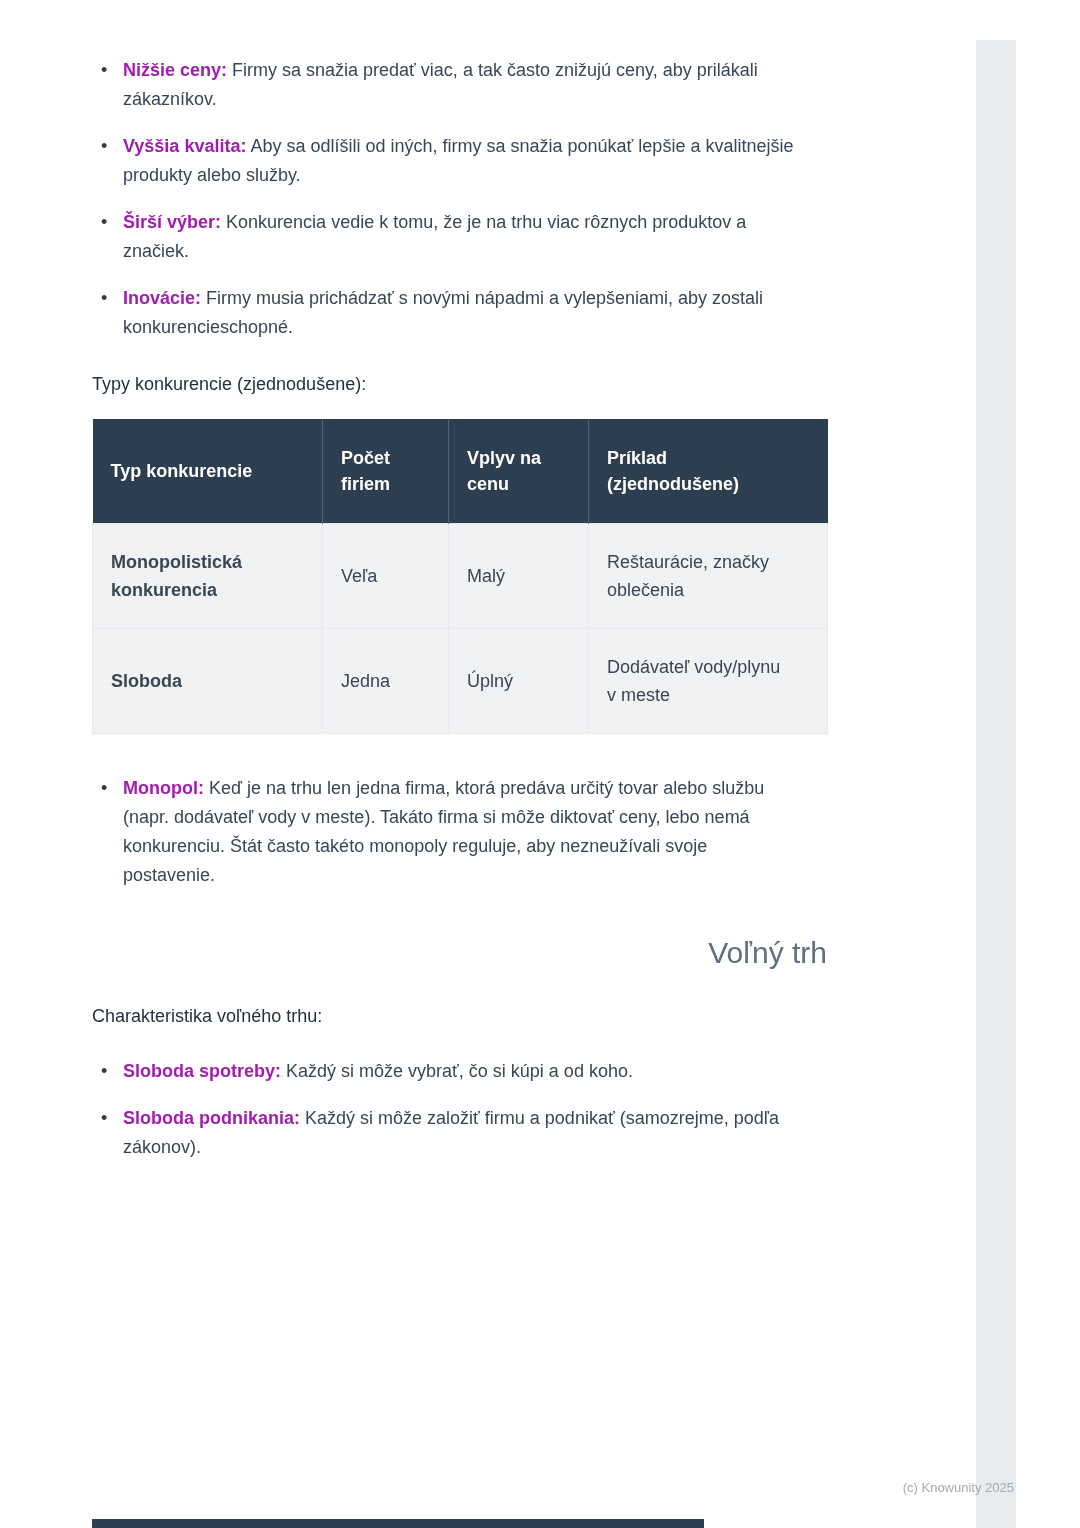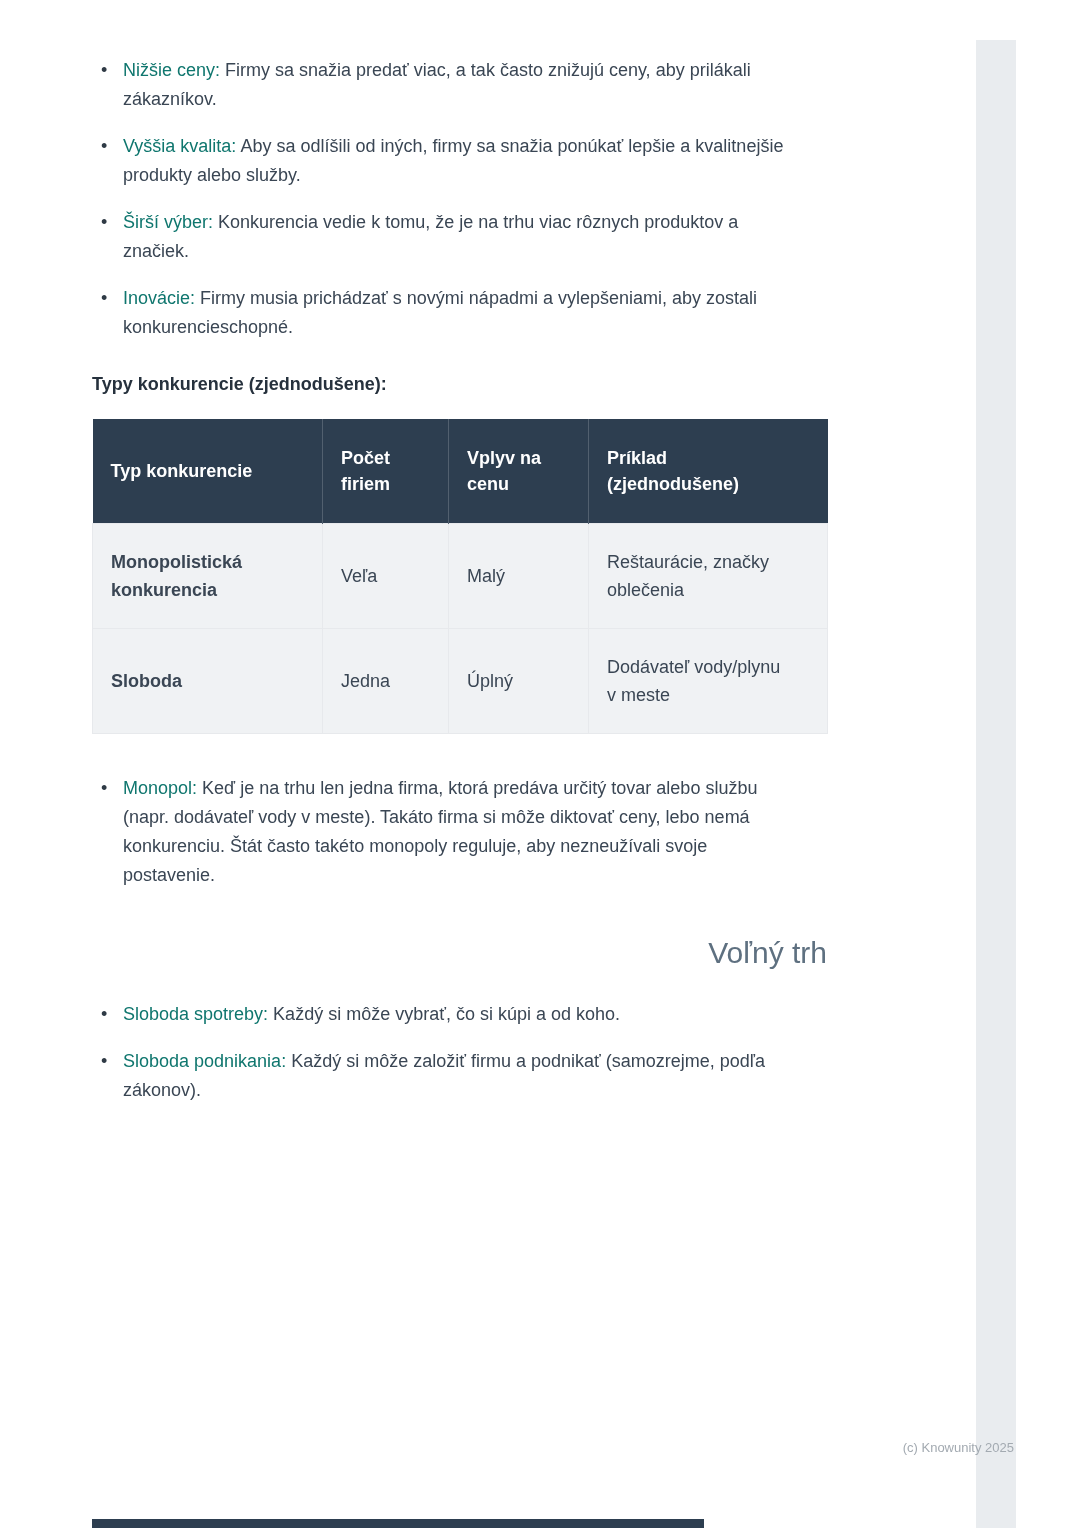--- a/index.html
+++ b/index.html
@@ -28,25 +28,25 @@
     line-height: 29px;
     width: 712px;
   }
   ul.bullets li::before {
     content: "\2022";
     position: absolute;
     left: 9px; top: 0;
     color: #2f3a45;
     font-size: 18px;
   }
-  .lead { font-weight: 400; color: #0f766e; margin-top: 47px; }
+  .lead { font-weight: 700; color: #a21caf; margin-top: 47px; }
 
   .bold-heading {
     font-size: 18px;
-    font-weight: 700;
+    font-weight: 400;
     color: #26313d;
     margin: 30px 0 0 0;
     line-height: 25px;
   }
 
   table.ktable {
     border-collapse: collapse;
     table-layout: fixed;
     width: 735px;
     margin-top: 22px;
@@ -98,21 +98,21 @@
     word-spacing: 0.3em;
     color: #3a4654;
   }
 
   .characteristics-heading { margin-top: 32px; }
 
   ul.freedom-list { margin-top: 28px; }
 
   .copyright {
     position: absolute;
-    top: 1440px;
+    top: 1480px;
     right: 66px;
     font-size: 13px;
     color: #a3aab1;
     z-index: 3;
   }
 
   .right-band {
     position: absolute;
     left: 976px; top: 40px;
     width: 40px; height: 1488px;
@@ -179,20 +179,21 @@
     </tbody>
   </table>
 
   <ul class="bullets monopol-list">
     <li><span class="lead">Monopol:</span><span> Keď je na trhu len jedna firma, ktorá predáva určitý tovar alebo službu (napr. dodávateľ vody v meste). Takáto firma si môže diktovať ceny, lebo nemá konkurenciu. Štát často takéto monopoly reguluje, aby nezneužívali svoje postavenie.</span></li>
   </ul>
 
   <h2 class="section-title">Voľný trh</h2>
 
 
+  <p class="bold-heading characteristics-heading">Charakteristika voľného trhu:</p>
 
   <ul class="bullets freedom-list">
     <li><span class="lead">Sloboda spotreby:</span><span> Každý si môže vybrať, čo si kúpi a od koho.</span></li>
     <li><span class="lead">Sloboda podnikania:</span><span> Každý si môže založiť firmu a podnikať (samozrejme, podľa zákonov).</span></li>
   </ul>
 
 </div>
 
 <div class="right-band"></div>
 <div class="bottom-bar"></div>

